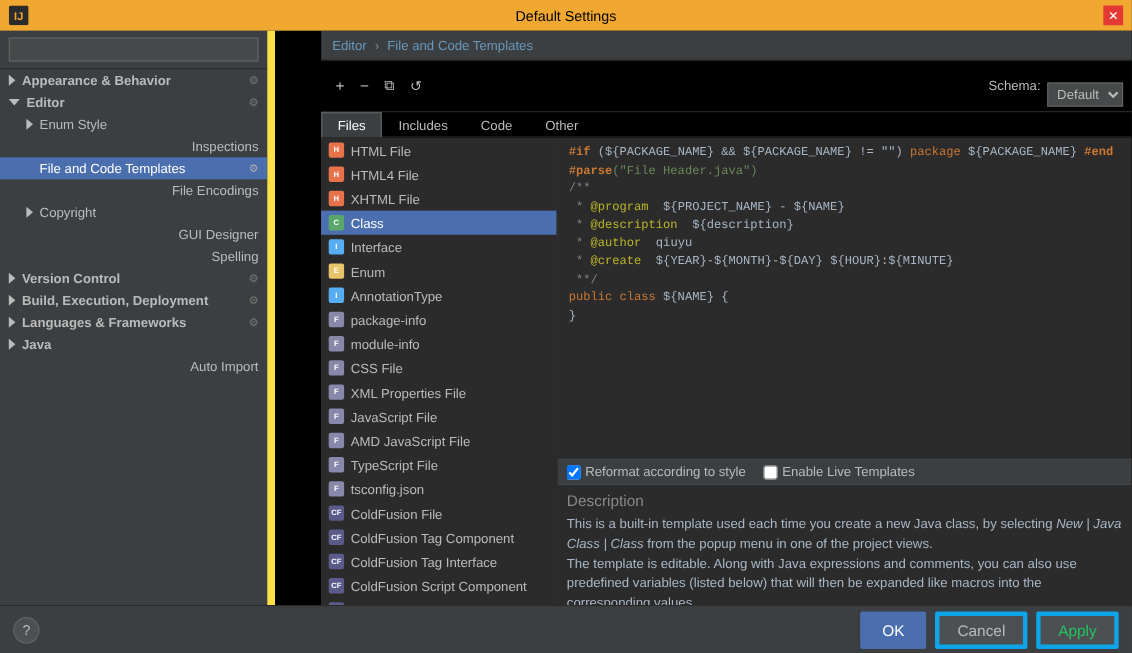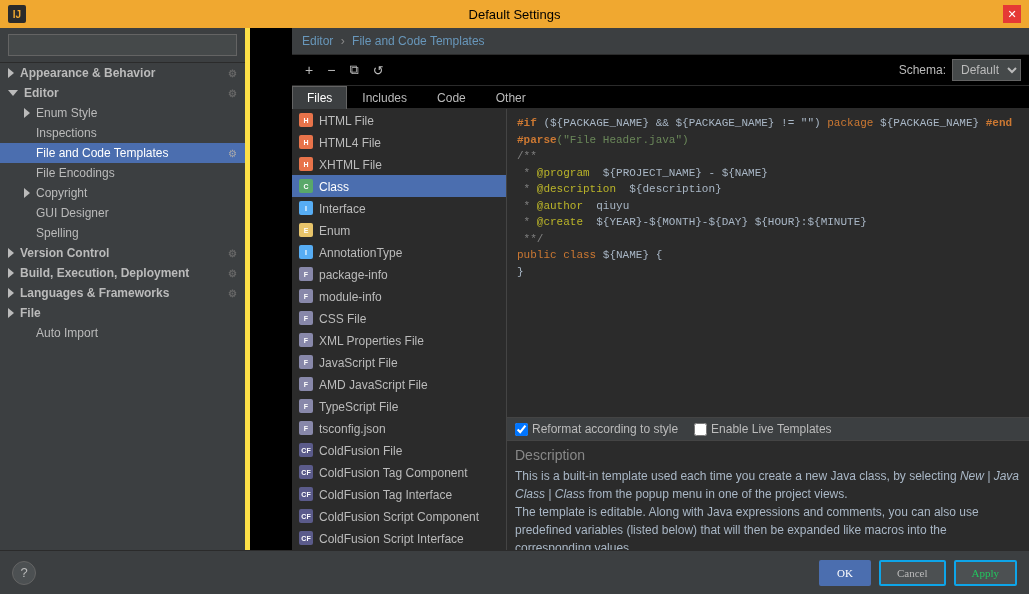--- a/index.html
+++ b/index.html
@@ -36,21 +36,21 @@
       cursor: pointer;
       display: flex; align-items: center; justify-content: center;
     }
     .main-layout {
       display: flex;
       height: calc(594px - 28px - 44px);
     }
     .sidebar {
       width: 250px;
       background: #3c3f41;
-      border-right: 5px solid #fde047;
+      border-right: 7px solid #fde047;
       overflow-y: auto;
       flex-shrink: 0;
     }
     .search-box {
       padding: 6px 8px;
       border-bottom: 1px solid #2b2b2b;
     }
     .search-input {
       width: 100%;
       background: #45494a;
@@ -67,21 +67,21 @@
       align-items: center;
       gap: 4px;
       color: #bbbbbb;
       font-size: 12px;
     }
     .sidebar-item.section-header {
       font-weight: bold;
       padding-left: 8px;
     }
     .sidebar-item.level1 { padding-left: 24px; }
-    .sidebar-item.level2 { padding-left: 36px; }
+    .sidebar-item.level2 { padding-left: 36px; justify-content: flex-end; }
     .sidebar-item.level2.active { background: #4b6eaf; color: #fff; }
     .triangle-right { 
       display: inline-block;
       width: 0; height: 0;
       border-top: 5px solid transparent;
       border-bottom: 5px solid transparent;
       border-left: 6px solid #bbbbbb;
       margin-right: 2px;
     }
     .triangle-down {
@@ -130,20 +130,21 @@
       align-items: center;
       gap: 6px;
       font-size: 12px;
     }
     .schema-select {
       background: #45494a;
       border: 1px solid #646464;
       color: #bbbbbb;
       padding: 2px 4px;
       font-size: 12px;
+      margin-top: 16px;
     }
     .tabs-row {
       display: flex;
       border-bottom: 1px solid #2b2b2b;
     }
     .tab {
       padding: 4px 14px;
       cursor: pointer;
       color: #bbbbbb;
       font-size: 12px;
@@ -246,27 +247,26 @@
       background: #3c3f41;
       border-top: 1px solid #2b2b2b;
       display: flex;
       align-items: center;
       justify-content: flex-end;
       padding: 0 12px;
       gap: 8px;
     }
     .btn {
       padding: 5px 16px;
-      font-size: 11px;
+      font-size: 14px;
       cursor: pointer;
       border-radius: 2px;
-      border: 2px solid #0ea5e9;
+      border: 4px solid #0ea5e9;
       background: #4c5052;
       color: #bbbbbb;
-      font-family: Liberation Serif, serif;
     }
     .btn.primary { background: #4b6eaf; border-color: #4b6eaf; color: #fff; }
     .btn.disabled { color: #22c55e; cursor: default; }
     .help-btn {
       width: 24px; height: 24px;
       border-radius: 50%;
       background: #4c5052;
       border: 1px solid #646464;
       color: #bbbbbb;
       font-size: 13px;
@@ -353,21 +353,21 @@
     </div>
 
     <div class="sidebar-item section-header">
       <span class="triangle-right"></span>
       <span>Languages &amp; Frameworks</span>
       <span style="margin-left:auto;font-size:10px;color:#666;">⚙</span>
     </div>
 
     <div class="sidebar-item section-header">
       <span class="triangle-right"></span>
-      <span>File</span>
+      <span>Java</span>
     </div>
 
     <div class="sidebar-item level2">
       <span>Auto Import</span>
     </div>
   </div>
 
   <div class="content-area">
 
     <div class="breadcrumb">

